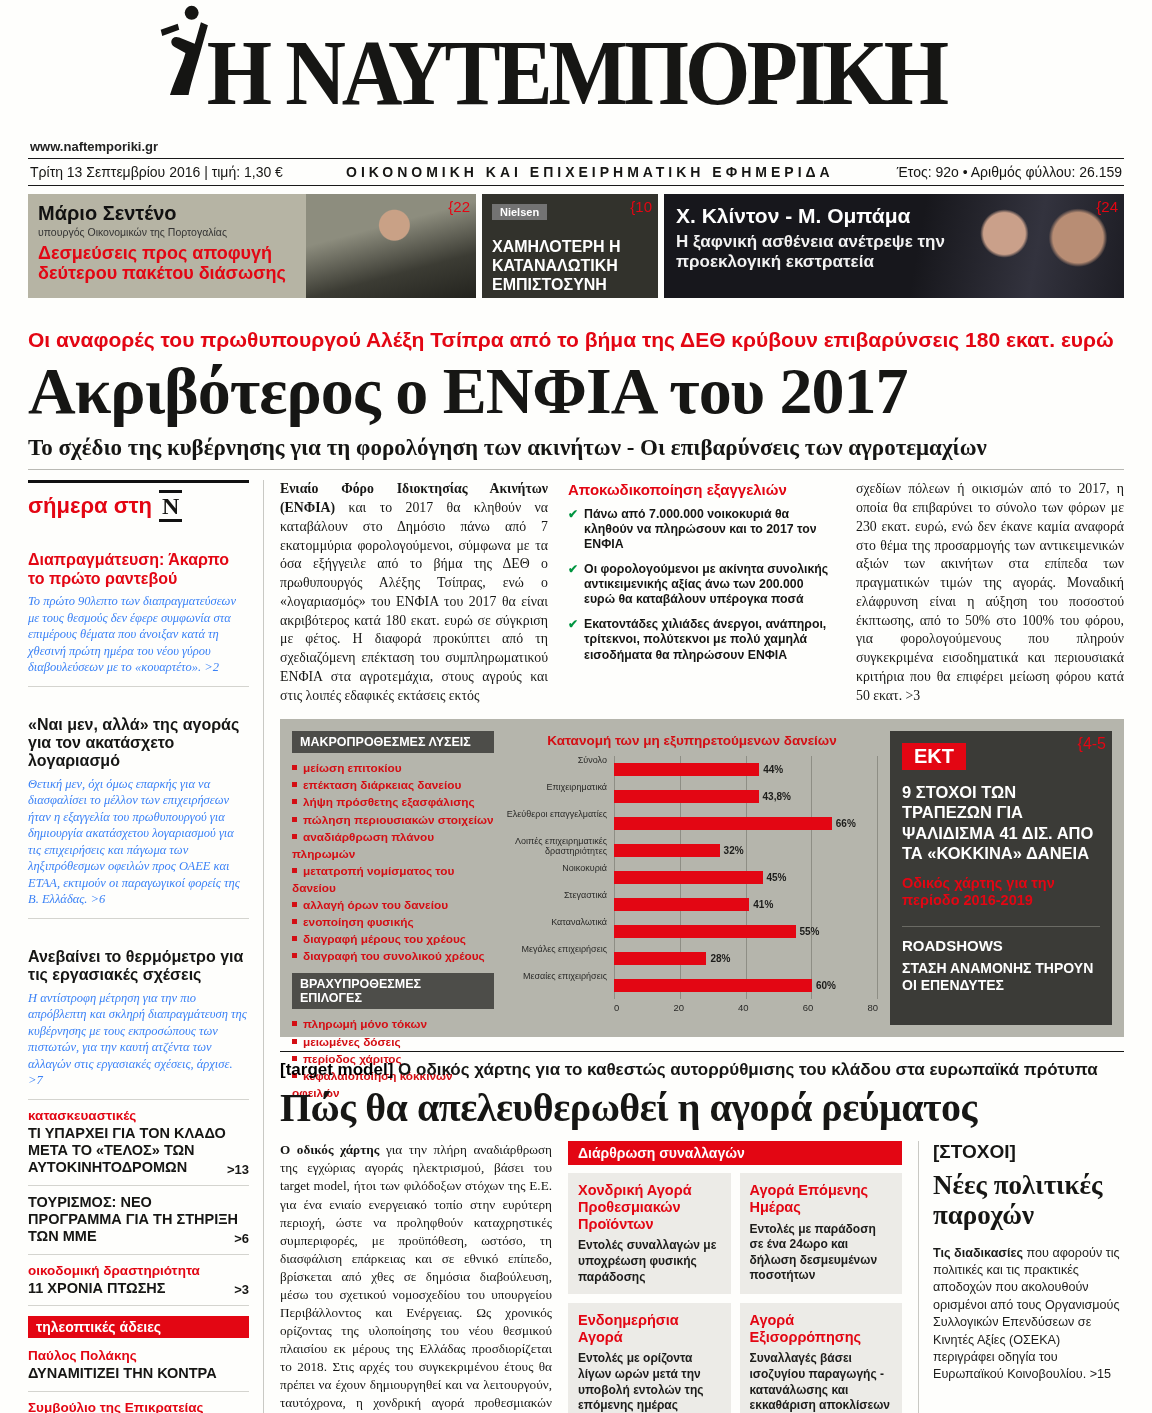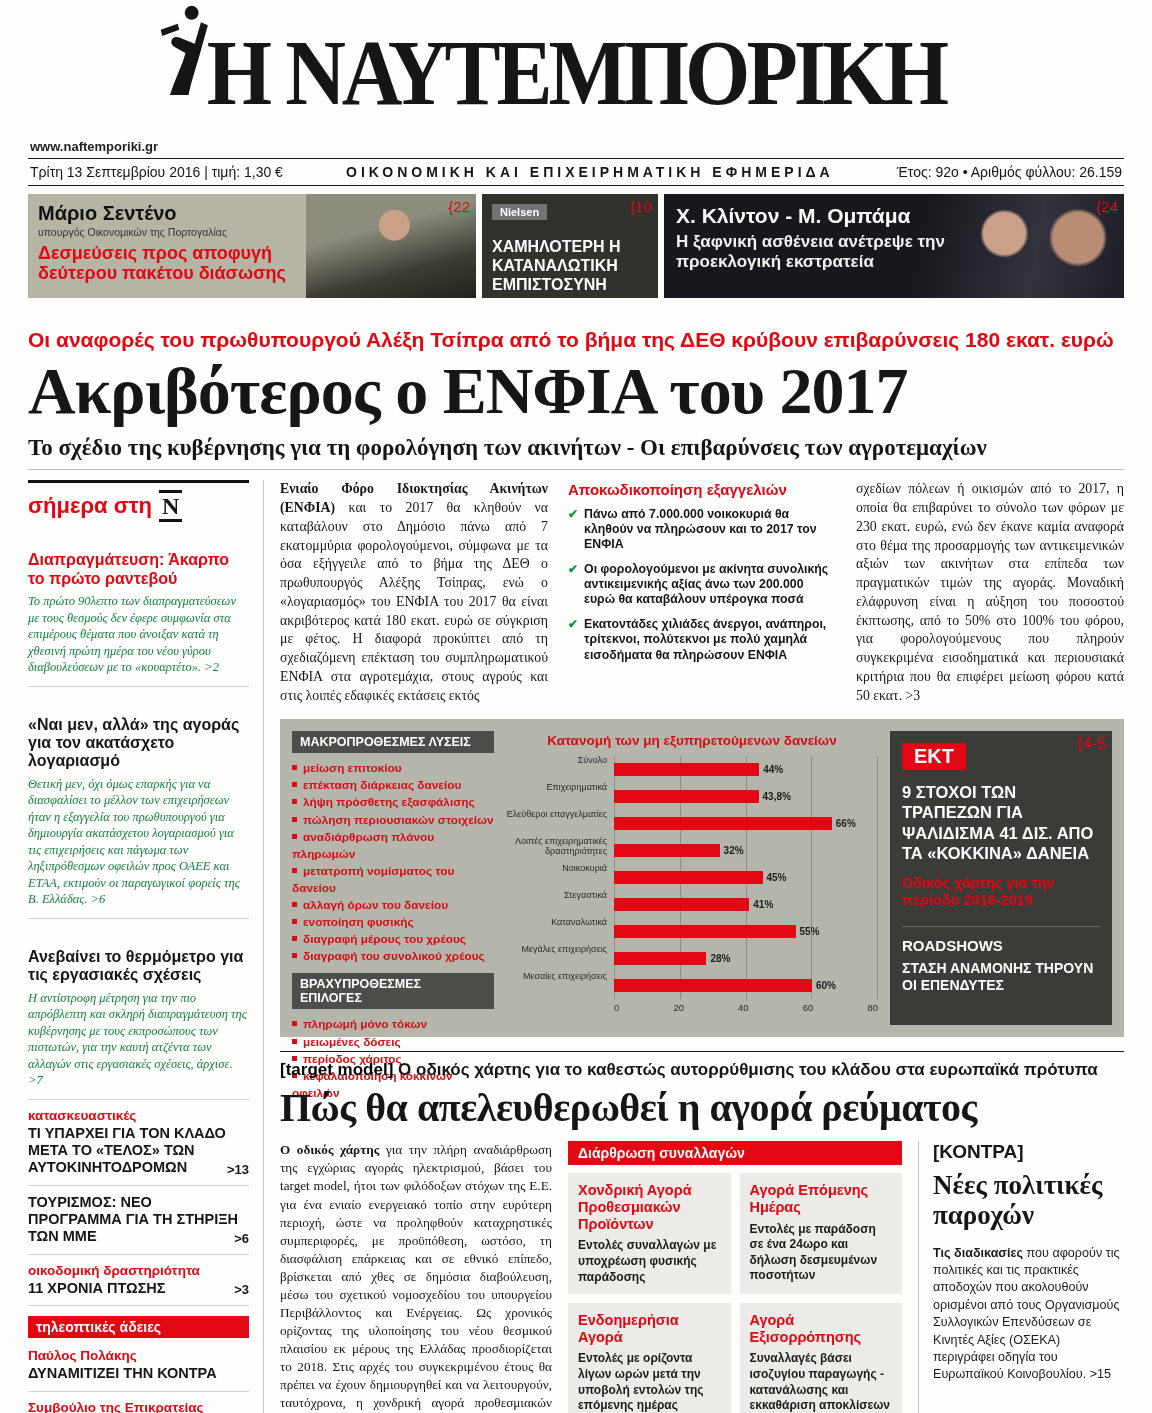--- a/index.html
+++ b/index.html
@@ -53,21 +53,21 @@
 
   
   .sb-head { border-top:3px solid #111; padding-top:7px; display:flex; align-items:center; gap:7px; margin-bottom:10px; }
   .sb-head .sb-title { color:#e30613; font-weight:bold; font-size:22px; }
   .nlogo { font-family:"Liberation Serif", serif; font-weight:bold; font-size:24px; line-height:1;
            border-top:3px solid #111; border-bottom:3px solid #111; padding:1px 3px; }
   .sb-story { padding:6px 0 10px; border-bottom:1px solid #d4d4cf;margin-top:23px; }
   .sb-story .h { font-weight:bold; font-size:16px; line-height:1.15; margin-bottom:5px; }
   .sb-story .h.red { color:#e30613; }
   .sb-story .b { font-family:"Liberation Serif", serif; font-style:italic; font-size:12.5px;
-                 line-height:1.32; color:#15803d; }
+                 line-height:1.32; color:#3b82f6; }
   .sb-brief { padding:8px 0; border-bottom:1px solid #d4d4cf; position:relative; }
   .sb-brief .lbl { color:#e30613; font-weight:bold; font-size:13.5px; margin-bottom:2px; }
   .sb-brief .h { font-weight:bold; font-size:14.5px; line-height:1.2; }
   .sb-brief .pg { color:#161614; font-weight:bold; font-size:13px; position:absolute; right:0; bottom:8px; }
   .sb-secbar { background:#e30613; color:#fff; font-weight:bold; font-size:14px; padding:3px 8px; margin:10px 0 2px; }
 
   
   .art-cols { display:flex; gap:20px; }
   .art-col { flex:1; font-family:"Liberation Serif", serif; font-size:13.8px; line-height:1.36; text-align:justify; }
   .art-col .lead-in { font-weight:bold; }
@@ -383,21 +383,21 @@
                 <div class="bt">Ενδοημερήσια Αγορά</div>
                 <div class="bb">Εντολές με ορίζοντα λίγων ωρών μετά την υποβολή εντολών της επόμενης ημέρας</div>
               </div>
               <div class="bx">
                 <div class="bt">Αγορά Εξισορρόπησης</div>
                 <div class="bb">Συναλλαγές βάσει ισοζυγίου παραγωγής - κατανάλωσης και εκκαθάριση αποκλίσεων</div>
               </div>
             </div>
           </div>
           <div class="oseka">
-            <div class="otag">[ΚΟΝΤΡΑ]</div>
+            <div class="otag">[ΣΤΟΧΟΙ]</div>
             <div class="oh">Νέες πολιτικές παροχών</div>
             <div class="ob">
               <span class="lead-in">Τις διαδικασίες</span><span> που αφορούν τις πολιτικές και τις πρακτικές αποδοχών που ακολουθούν ορισμένοι από τους Οργανισμούς Συλλογικών Επενδύσεων σε Κινητές Αξίες (ΟΣΕΚΑ) περιγράφει οδηγία του Ευρωπαϊκού Κοινοβουλίου. &gt;15</span>
             </div>
           </div>
         </div>
       </section>
 
     </main>
   </div>

